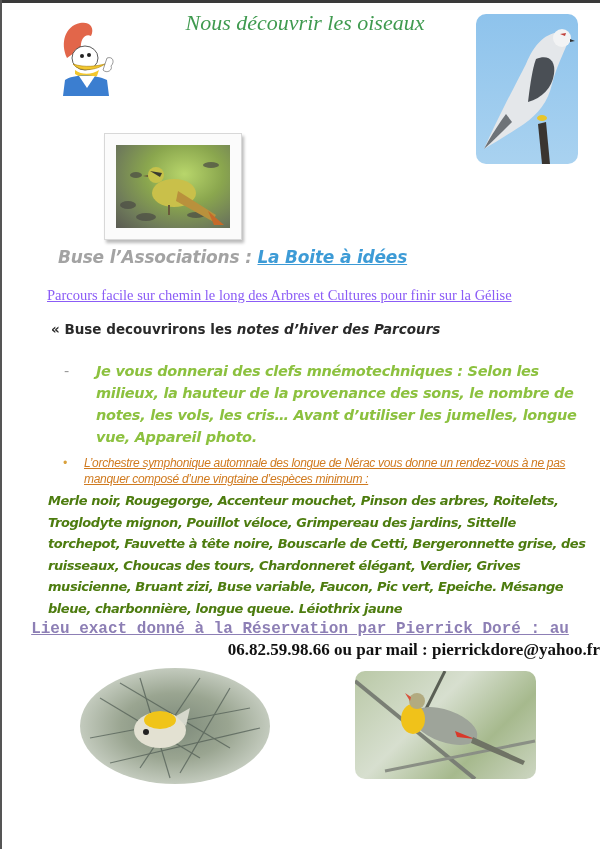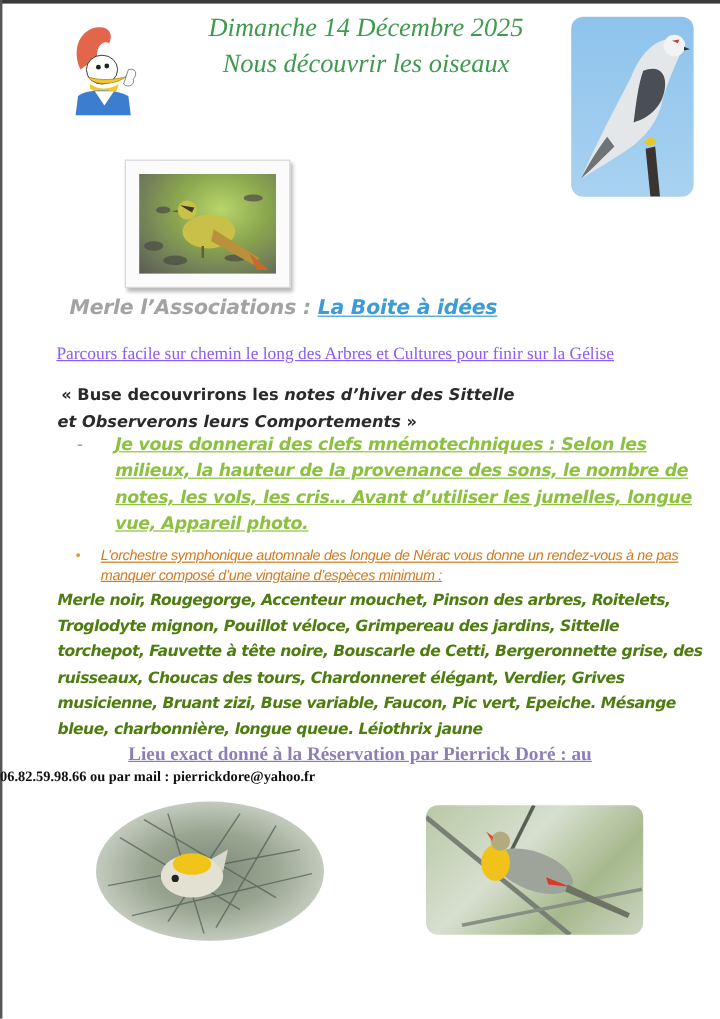--- a/index.html
+++ b/index.html
@@ -61,45 +61,45 @@
   }
   .quote .l1 { padding-left: 3px; }
   .quote i { font-style: italic; }
 
   .clefs {
     position: absolute; left: 80px; top: 360px; width: 510px;
     font-family: "DejaVu Sans", sans-serif; font-weight: bold; font-style: italic;
     color: #8cc13f; font-size: 14.5px; line-height: 22px; letter-spacing: -0.3px;
   }
   .clefs .dash { position: absolute; left: -16px; top: 0; color: #9a9a9a; font-style: normal; font-weight: normal; }
-  .clefs .txt { padding-left: 16px; display: block; text-decoration: underline; }
+  .clefs .txt { padding-left: 16px; display: block; }
 
   .orchestre {
     position: absolute; left: 63px; top: 455px; width: 520px;
     font-family: "Liberation Sans", sans-serif; font-style: italic;
     color: #d07a1f; font-size: 12px; line-height: 16px; letter-spacing: -0.3px;
   }
   .orchestre .bullet { position: absolute; left: 0; top: 0; color: #d9a13c; }
   .orchestre .txt { display: block; padding-left: 21px; text-decoration: underline; }
 
   .species {
     position: absolute; left: 48px; top: 490px; width: 540px;
     font-family: "DejaVu Sans", sans-serif; font-weight: bold; font-style: italic;
     color: #4d7c0f; font-size: 13px; line-height: 21.5px; letter-spacing: -0.45px;
   }
 
   .lieu {
     position: absolute; left: 0; top: 620px; width: 600px; text-align: center;
-    font-family: Liberation Serif, serif; font-weight: bold; font-size: 16px;
+    font-family: Liberation Mono, monospace; font-weight: bold; font-size: 16px;
     color: #8d7fb5; text-decoration: underline; white-space: nowrap;
     box-sizing: border-box;
   }
   .contact {
-    position: absolute; left: 0; top: 640px; width: 600px; text-align: left;
-    font-family: "Liberation Serif", serif; font-weight: bold; font-size: 12px;
+    position: absolute; left: 0; top: 640px; width: 600px; text-align: right;
+    font-family: "Liberation Serif", serif; font-weight: bold; font-size: 17px;
     color: #111; white-space: nowrap;
   }
 
   .goldcrest {
     position: absolute; left: 80px; top: 668px; width: 190px; height: 116px;
     border-radius: 50%;
     background: radial-gradient(ellipse at 50% 50%, #7d8a7a 0%, #9aa591 40%, #c9d0c4 75%, #ffffff 100%);
     overflow: hidden;
   }
   .leiothrix {
@@ -122,21 +122,20 @@
     <circle cx="34" cy="37" r="2" fill="#222"></circle>
     <path d="M18 46 C25 55 42 52 50 46 C42 48 30 50 18 46 Z" fill="#f3c72e" stroke="#a88010" stroke-width="0.6"></path>
     <path d="M20 52 C28 58 38 56 44 52 L42 58 C34 62 26 60 20 56 Z" fill="#f3c72e"></path>
     <path d="M10 62 C18 56 40 56 52 62 L54 78 L8 78 Z" fill="#3b7ed0"></path>
     <path d="M24 58 L32 70 L40 58 Z" fill="#fff"></path>
     <path d="M52 40 C58 38 60 44 56 48 C58 52 52 56 48 52 Z" fill="#fff" stroke="#555" stroke-width="0.6"></path>
   </svg>
 </div>
 
 <div class="title-block">
-  <div>Dimanche 14 Décembre 2025</div>
   <div>Nous découvrir les oiseaux</div>
 </div>
 
 <div class="kite-photo">
   <svg width="102" height="150" viewBox="0 0 102 150">
     <path d="M62 110 L66 150 L74 150 L70 108 Z" fill="#3a3530"></path>
     <path d="M86 18 C70 18 58 30 50 50 C40 70 26 95 8 135 C20 128 36 118 48 110 C62 100 72 88 76 70 C80 54 88 38 92 28 Z" fill="#e4e7ea"></path>
     <path d="M60 45 C72 40 80 46 78 60 C76 74 66 84 52 88 C54 72 56 56 60 45 Z" fill="#4a4f55"></path>
     <path d="M8 135 C16 120 24 108 30 100 L36 108 C28 116 18 126 8 135 Z" fill="#6e7378"></path>
     <circle cx="86" cy="24" r="9" fill="#f2f3f4"></circle>
@@ -160,27 +159,26 @@
       <path d="M62 46 L100 70 L96 76 L60 56 Z" fill="#b9913c"></path>
       <path d="M92 66 L108 80 L98 80 Z" fill="#c56a2a"></path>
       <circle cx="40" cy="30" r="8" fill="#c6c24a"></circle>
       <path d="M34 26 L46 28 L44 32 Z" fill="#3a3a30"></path>
       <path d="M32 30 L27 31 L32 32 Z" fill="#6a5a3a"></path>
       <rect x="52" y="60" width="2" height="10" fill="#6a5a3a"></rect>
     </svg>
   </div>
 </div>
 
-<div class="assoc"><span>Merle l’Associations : </span><span class="link">La Boite à idées</span></div>
+<div class="assoc"><span>Buse l’Associations : </span><span class="link">La Boite à idées</span></div>
 
 <div class="parcours">Parcours facile sur chemin le long des Arbres et Cultures pour finir sur la Gélise</div>
 
 <div class="quote">
-  <div class="l1"><span>« Buse decouvrirons les </span><i>notes d’hiver des Sittelle</i></div>
-  <div><i>et Observerons leurs Comportements</i><span> »</span></div>
+  <div class="l1"><span>« Buse decouvrirons les </span><i>notes d’hiver des Parcours</i></div>
 </div>
 
 <div class="clefs">
   <span class="dash">-</span>
   <span class="txt">Je vous donnerai des clefs mnémotechniques : Selon les milieux, la hauteur de la provenance des sons, le nombre de notes, les vols, les cris… Avant d’utiliser les jumelles, longue vue, Appareil photo.</span>
 </div>
 
 <div class="orchestre">
   <span class="bullet">•</span>
   <span class="txt">L’orchestre symphonique automnale des longue de Nérac vous donne un rendez-vous à ne pas manquer composé d’une vingtaine d’espèces minimum :</span>

